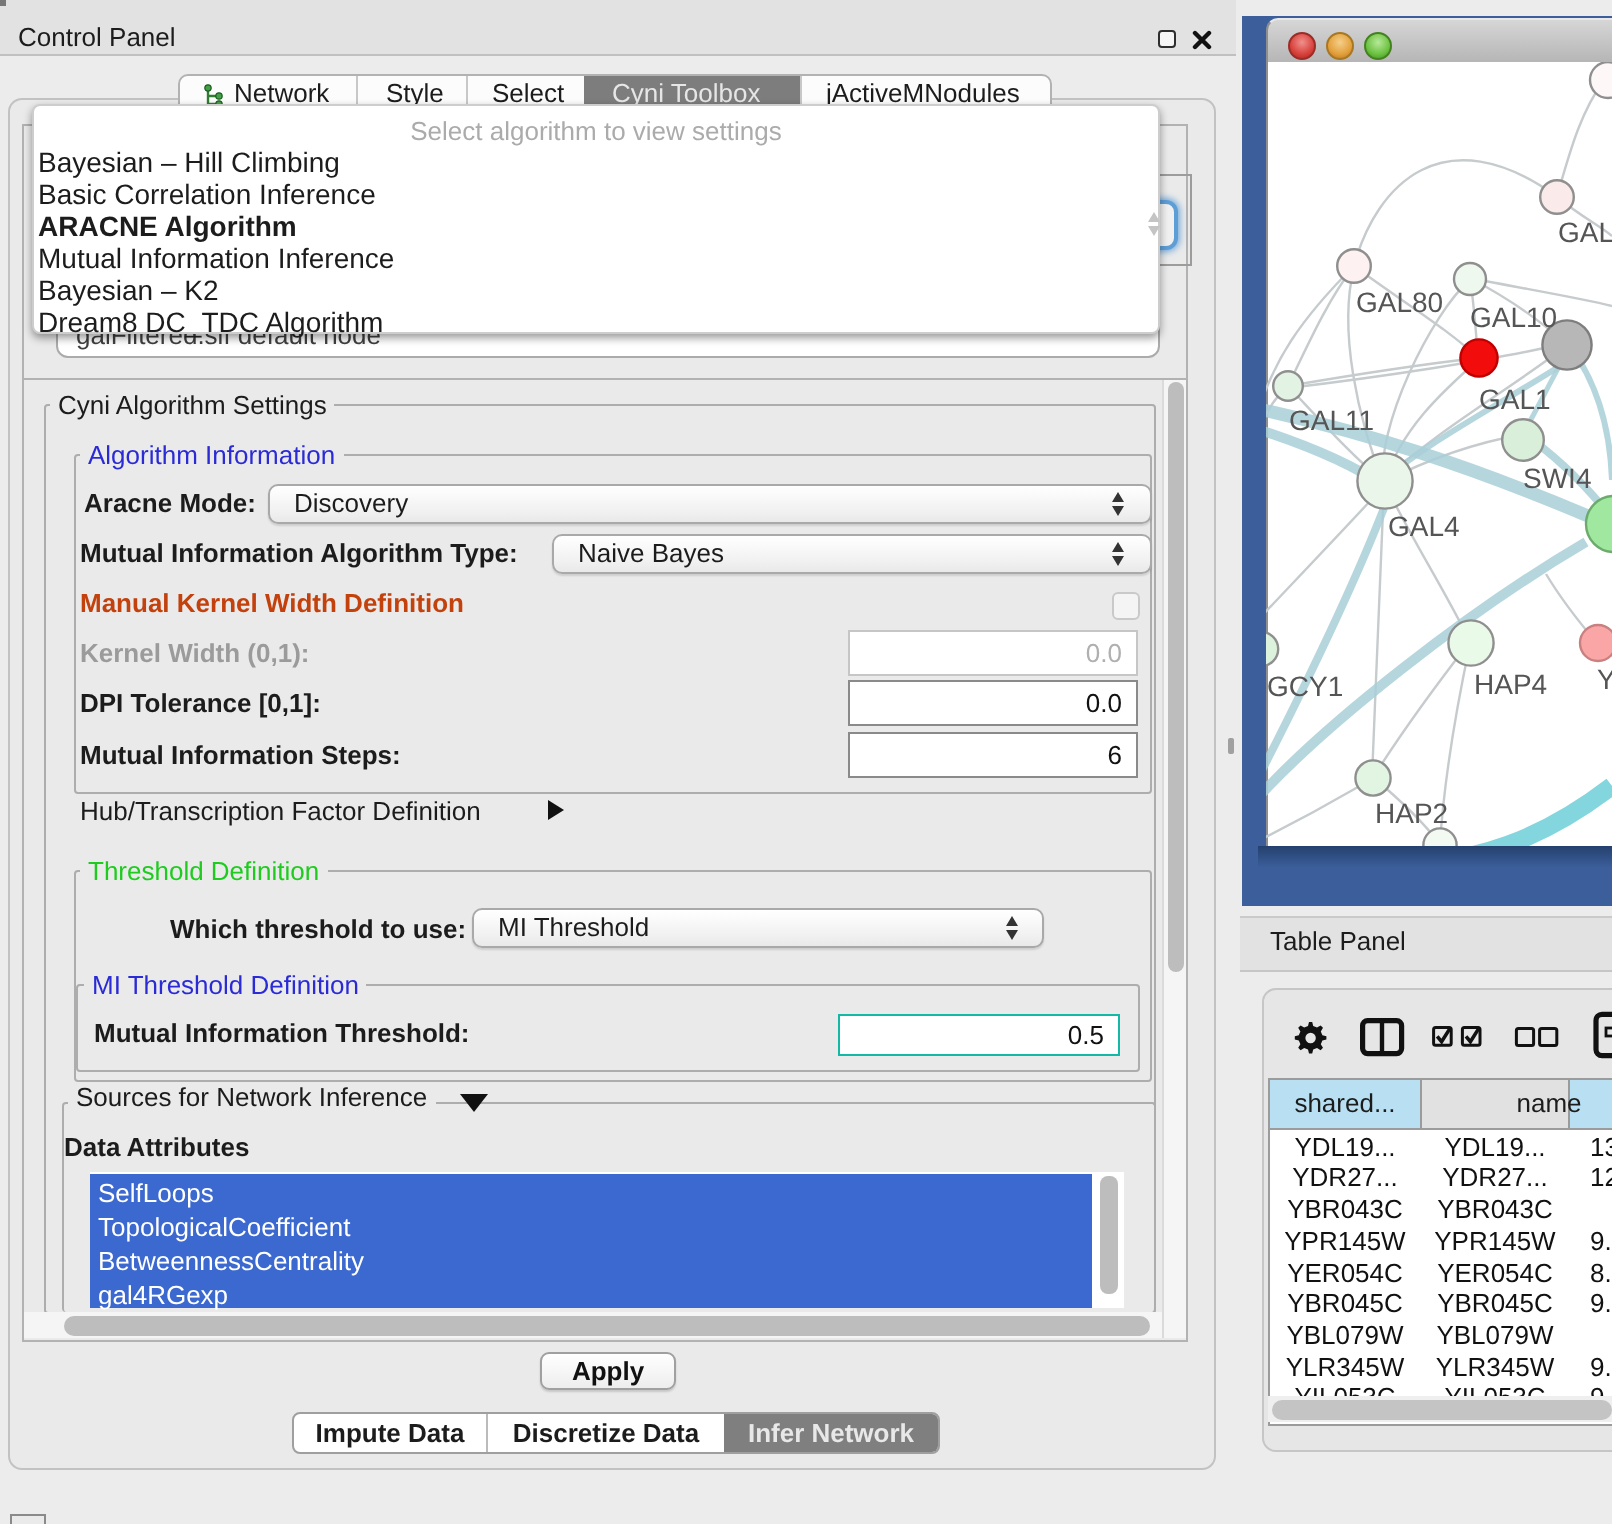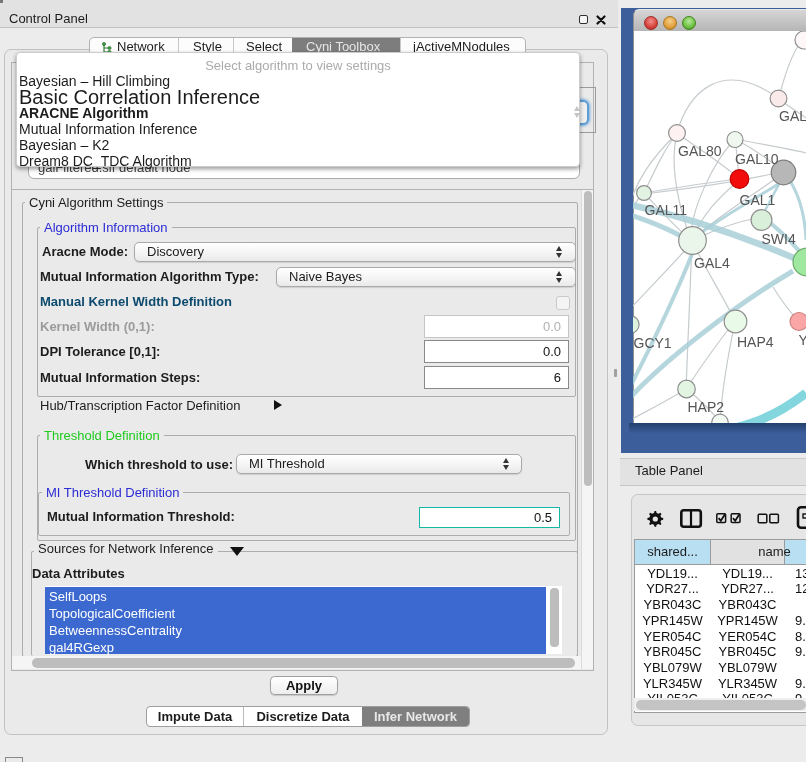--- a/index.html
+++ b/index.html
@@ -51,21 +51,21 @@
   <div class="abs" style="left:11px;top:62px;width:581px;height:126px;background:#eaeaea;border:1px solid #b2b2b2;"></div>
 
   <div class="abs" style="left:28px;top:87px;width:566px;height:44px;border:1px solid #9c9c9c;"></div>
   <div class="abs" style="left:50px;top:100px;width:535px;height:21px;border:2px solid #5e9ed6;border-radius:6px;background:#f0f0f0;box-shadow:0 0 3px 1px rgba(80,150,214,0.75);"></div>
   <div class="abs" style="left:28px;top:157px;width:550px;height:20px;border:1px solid #ababab;border-radius:6px;background:#fff;"></div>
   <div class="lbl" style="left:38px;top:157px;line-height:21px;color:#404040;">galFiltered.sif default node</div>
 
   <div class="abs" style="left:16px;top:52px;width:562px;height:113px;background:#fff;border:1px solid #cdcdcd;border-radius:4px;box-shadow:0 2px 4px rgba(0,0,0,0.4);"></div>
   <div class="lbl" style="left:16px;top:58px;width:564px;text-align:center;color:#ababab;">Select algorithm to view settings</div>
   <div class="lbl" style="left:19px;top:73px;line-height:16px;font-size:14px;">Bayesian – Hill Climbing</div>
-  <div class="lbl" style="left:19px;top:89px;line-height:16px;font-size:20px;">Basic Correlation Inference</div>
+  <div class="lbl" style="left:19px;top:89px;line-height:16px;font-size:14px;">Basic Correlation Inference</div>
   <div class="lbl bold" style="left:19px;top:105px;line-height:16px;font-size:14px;">ARACNE Algorithm</div>
   <div class="lbl" style="left:19px;top:121px;line-height:16px;font-size:14px;">Mutual Information Inference</div>
   <div class="lbl" style="left:19px;top:137px;line-height:16px;font-size:14px;">Bayesian – K2</div>
   <div class="lbl" style="left:19px;top:153px;line-height:16px;font-size:14px;">Dream8 DC_TDC Algorithm</div>
   <div class="arr" style="left:574px;top:106px;border-left:3.5px solid transparent;border-right:3.5px solid transparent;border-bottom:5px solid #c4c4c4;"></div>
   <div class="arr" style="left:574px;top:113px;border-left:3.5px solid transparent;border-right:3.5px solid transparent;border-top:5px solid #c4c4c4;"></div>
 
   <div class="abs" style="left:11px;top:189px;width:581px;height:480px;background:#eaeaea;border:1px solid #b2b2b2;"></div>
 
   <div class="grp" style="left:22px;top:202px;width:554px;height:453px;border-radius:2px;"></div>
@@ -79,21 +79,21 @@
   <div class="combotext" style="left:147px;top:242px;line-height:20px;">Discovery</div>
   <div class="arr" style="left:556px;top:246px;border-left:3.5px solid transparent;border-right:3.5px solid transparent;border-bottom:5px solid #333;"></div>
   <div class="arr" style="left:556px;top:253px;border-left:3.5px solid transparent;border-right:3.5px solid transparent;border-top:5px solid #333;"></div>
 
   <div class="lbl bold" style="left:40px;top:268px;line-height:18px;">Mutual Information Algorithm Type:</div>
   <div class="combo" style="left:276px;top:267px;width:298px;height:18px;"></div>
   <div class="combotext" style="left:289px;top:267px;line-height:20px;">Naive Bayes</div>
   <div class="arr" style="left:556px;top:271px;border-left:3.5px solid transparent;border-right:3.5px solid transparent;border-bottom:5px solid #333;"></div>
   <div class="arr" style="left:556px;top:278px;border-left:3.5px solid transparent;border-right:3.5px solid transparent;border-top:5px solid #333;"></div>
 
-  <div class="lbl bold" style="left:40px;top:293px;line-height:18px;color:#0c4a6e;">Manual Kernel Width Definition</div>
+  <div class="lbl bold" style="left:40px;top:293px;line-height:18px;color:#c2410c;">Manual Kernel Width Definition</div>
   <div class="abs" style="left:556px;top:296px;width:12px;height:12px;border:1px solid #c9c9c9;border-radius:3px;background:#f4f4f4;"></div>
 
   <div class="lbl bold" style="left:40px;top:318px;line-height:18px;color:#9b9b9b;">Kernel Width (0,1):</div>
   <div class="field" style="left:424px;top:315px;width:136px;height:21px;border:1px solid #c6c6c6;color:#b0b0b0;line-height:21px;padding-right:7px;">0.0</div>
 
   <div class="lbl bold" style="left:40px;top:343px;line-height:18px;">DPI Tolerance [0,1]:</div>
   <div class="field" style="left:424px;top:340px;width:136px;height:21px;border:1px solid #8a8a8a;color:#111;line-height:21px;padding-right:7px;">0.0</div>
 
   <div class="lbl bold" style="left:40px;top:369px;line-height:18px;">Mutual Information Steps:</div>
   <div class="field" style="left:424px;top:366px;width:136px;height:21px;border:1px solid #8a8a8a;color:#111;line-height:21px;padding-right:7px;">6</div>

